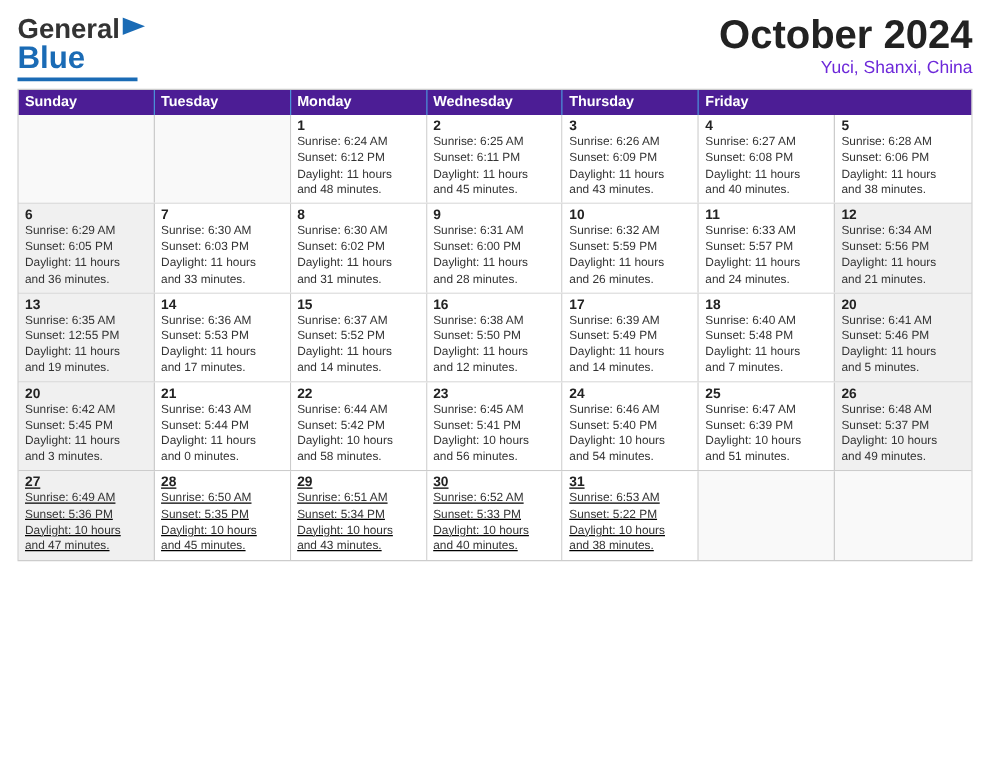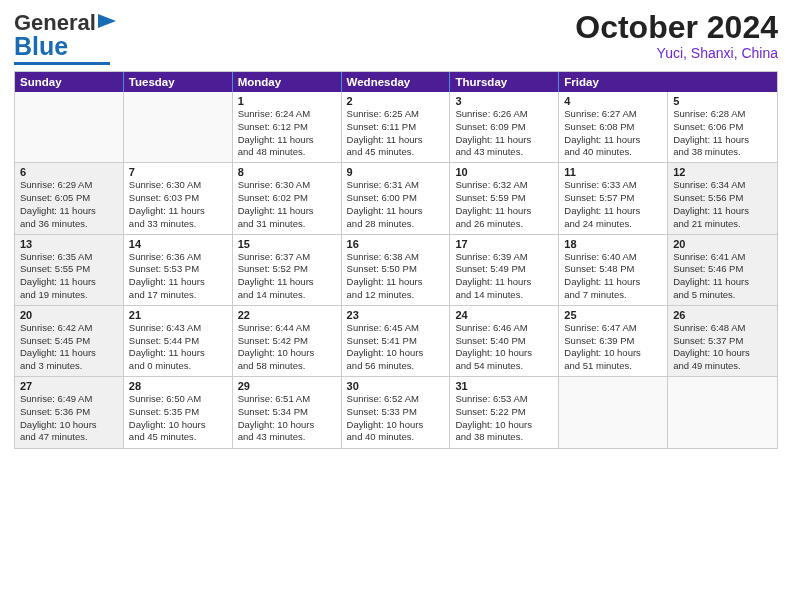--- a/index.html
+++ b/index.html
@@ -70,21 +70,21 @@
     .cal-body {
       flex: 1;
       display: grid;
       grid-template-rows: repeat(5, 1fr);
     }
     .cal-row {
       display: grid;
       grid-template-columns: repeat(7, 1fr);
       border-bottom: 1px solid #ccc;
     }
-    .cal-row:last-child { border-bottom: none; }
+    .cal-row:last-child { border-bottom: none; text-decoration: underline; }
     .cal-cell {
       border-right: 1px solid #ccc;
       padding: 3px 5px;
       font-size: 9.5px;
       color: #333;
       background: #fff;
       overflow: hidden;
     }
     .cal-cell:last-child { border-right: none; }
     .cal-cell.empty { background: #f9f9f9; }
@@ -219,21 +219,21 @@
             <div class="cell-line">Sunrise: 6:34 AM</div>
             <div class="cell-line">Sunset: 5:56 PM</div>
             <div class="cell-line">Daylight: 11 hours</div>
             <div class="cell-line">and 21 minutes.</div>
           </div>
         </div>
         <div class="cal-row">
           <div class="cal-cell shaded">
             <div class="day-num">13</div>
             <div class="cell-line">Sunrise: 6:35 AM</div>
-            <div class="cell-line">Sunset: 5:55 PM</div>
+            <div class="cell-line">Sunset: 12:55 PM</div>
             <div class="cell-line">Daylight: 11 hours</div>
             <div class="cell-line">and 19 minutes.</div>
           </div>
           <div class="cal-cell">
             <div class="day-num">14</div>
             <div class="cell-line">Sunrise: 6:36 AM</div>
             <div class="cell-line">Sunset: 5:53 PM</div>
             <div class="cell-line">Daylight: 11 hours</div>
             <div class="cell-line">and 17 minutes.</div>
           </div>

